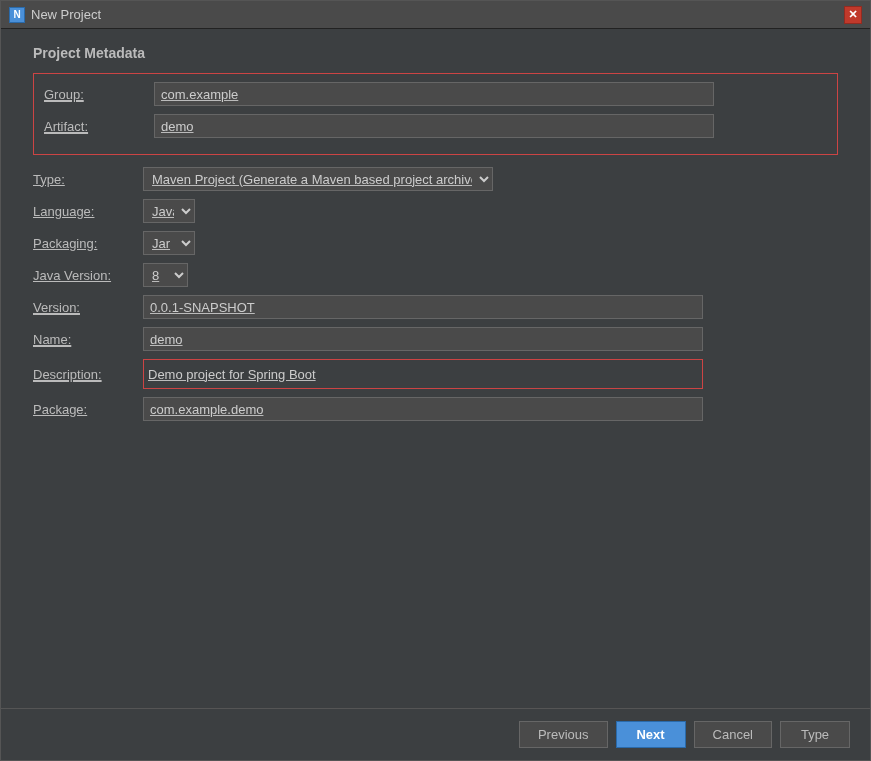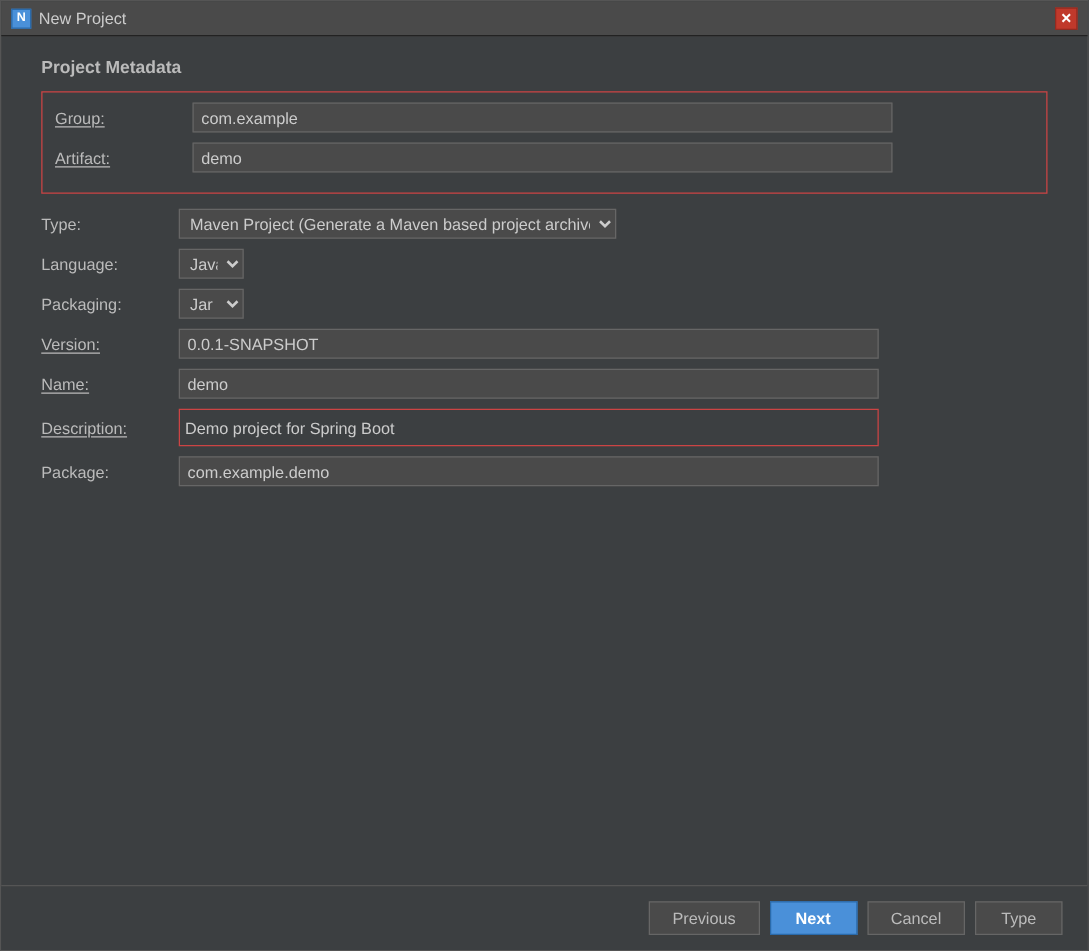--- a/index.html
+++ b/index.html
@@ -89,20 +89,21 @@
       border: 1px solid #cc4444;
       padding: 8px 10px;
       margin-bottom: 12px;
       background: transparent;
     }
 
     .form-row {
       display: flex;
       align-items: center;
       margin-bottom: 8px;
+      text-decoration: underline;
     }
 
     .form-label {
       width: 110px;
       color: #bbbbbb;
       font-size: 13px;
       flex-shrink: 0;
     }
 
     .form-label.underlined {
@@ -255,20 +256,31 @@
     <div class="form-row section-divider">
       <span class="form-label">Packaging:</span>
       <div class="form-select-container">
         <select class="form-select form-select-small">
           <option>Jar</option>
           <option>War</option>
         </select>
       </div>
     </div>
 
+    <div class="form-row section-divider">
+      <span class="form-label">Java Version:</span>
+      <div class="form-select-container">
+        <select class="form-select form-select-tiny">
+          <option>8</option>
+          <option>11</option>
+          <option>17</option>
+          <option>21</option>
+        </select>
+      </div>
+    </div>
 
     <div class="form-row section-divider">
       <span class="form-label underlined">Version:</span>
       <input class="form-input" type="text" value="0.0.1-SNAPSHOT" style="">
     </div>
 
     <div class="form-row section-divider">
       <span class="form-label underlined">Name:</span>
       <input class="form-input" type="text" value="demo" style="">
     </div>

